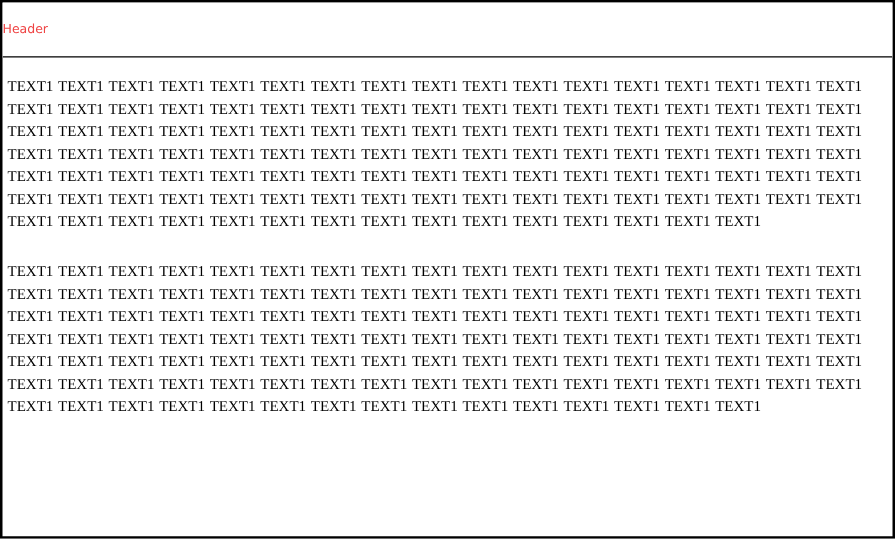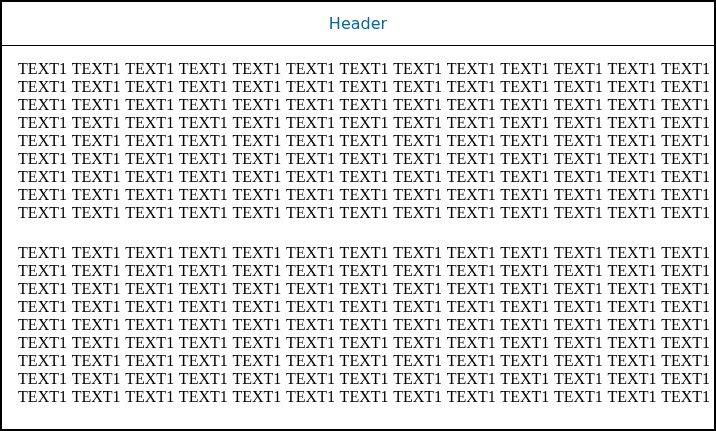--- a/index.html
+++ b/index.html
@@ -17,33 +17,33 @@
     background: #ffffff;
     font-family: "Liberation Serif", serif;
     color: #000000;
     overflow: hidden;
   }
   .header {
     height: 43px;
     border-bottom: 1px solid #000000;
     display: flex;
     align-items: center;
-    justify-content: center;
+    justify-content: flex-start;
     font-family: "DejaVu Sans", "Liberation Sans", sans-serif;
-    font-size: 16px;
-    color: #0369a1;
+    font-size: 10px;
+    color: #ef4444;
     background: #ffffff;
   }
   .content {
     padding: 14px 4px 4px 4px;
-    font-size: 16px;
+    font-size: 12px;
     line-height: 18px;
     letter-spacing: 0px;
     word-spacing: 1px;
-    text-align: right;
+    text-align: left;
   }
   .para {
     margin: 0 0 0 0;
     white-space: normal;
   }
   .para + .para {
     margin-top: 22px;
   }
 </style>
 </head>

